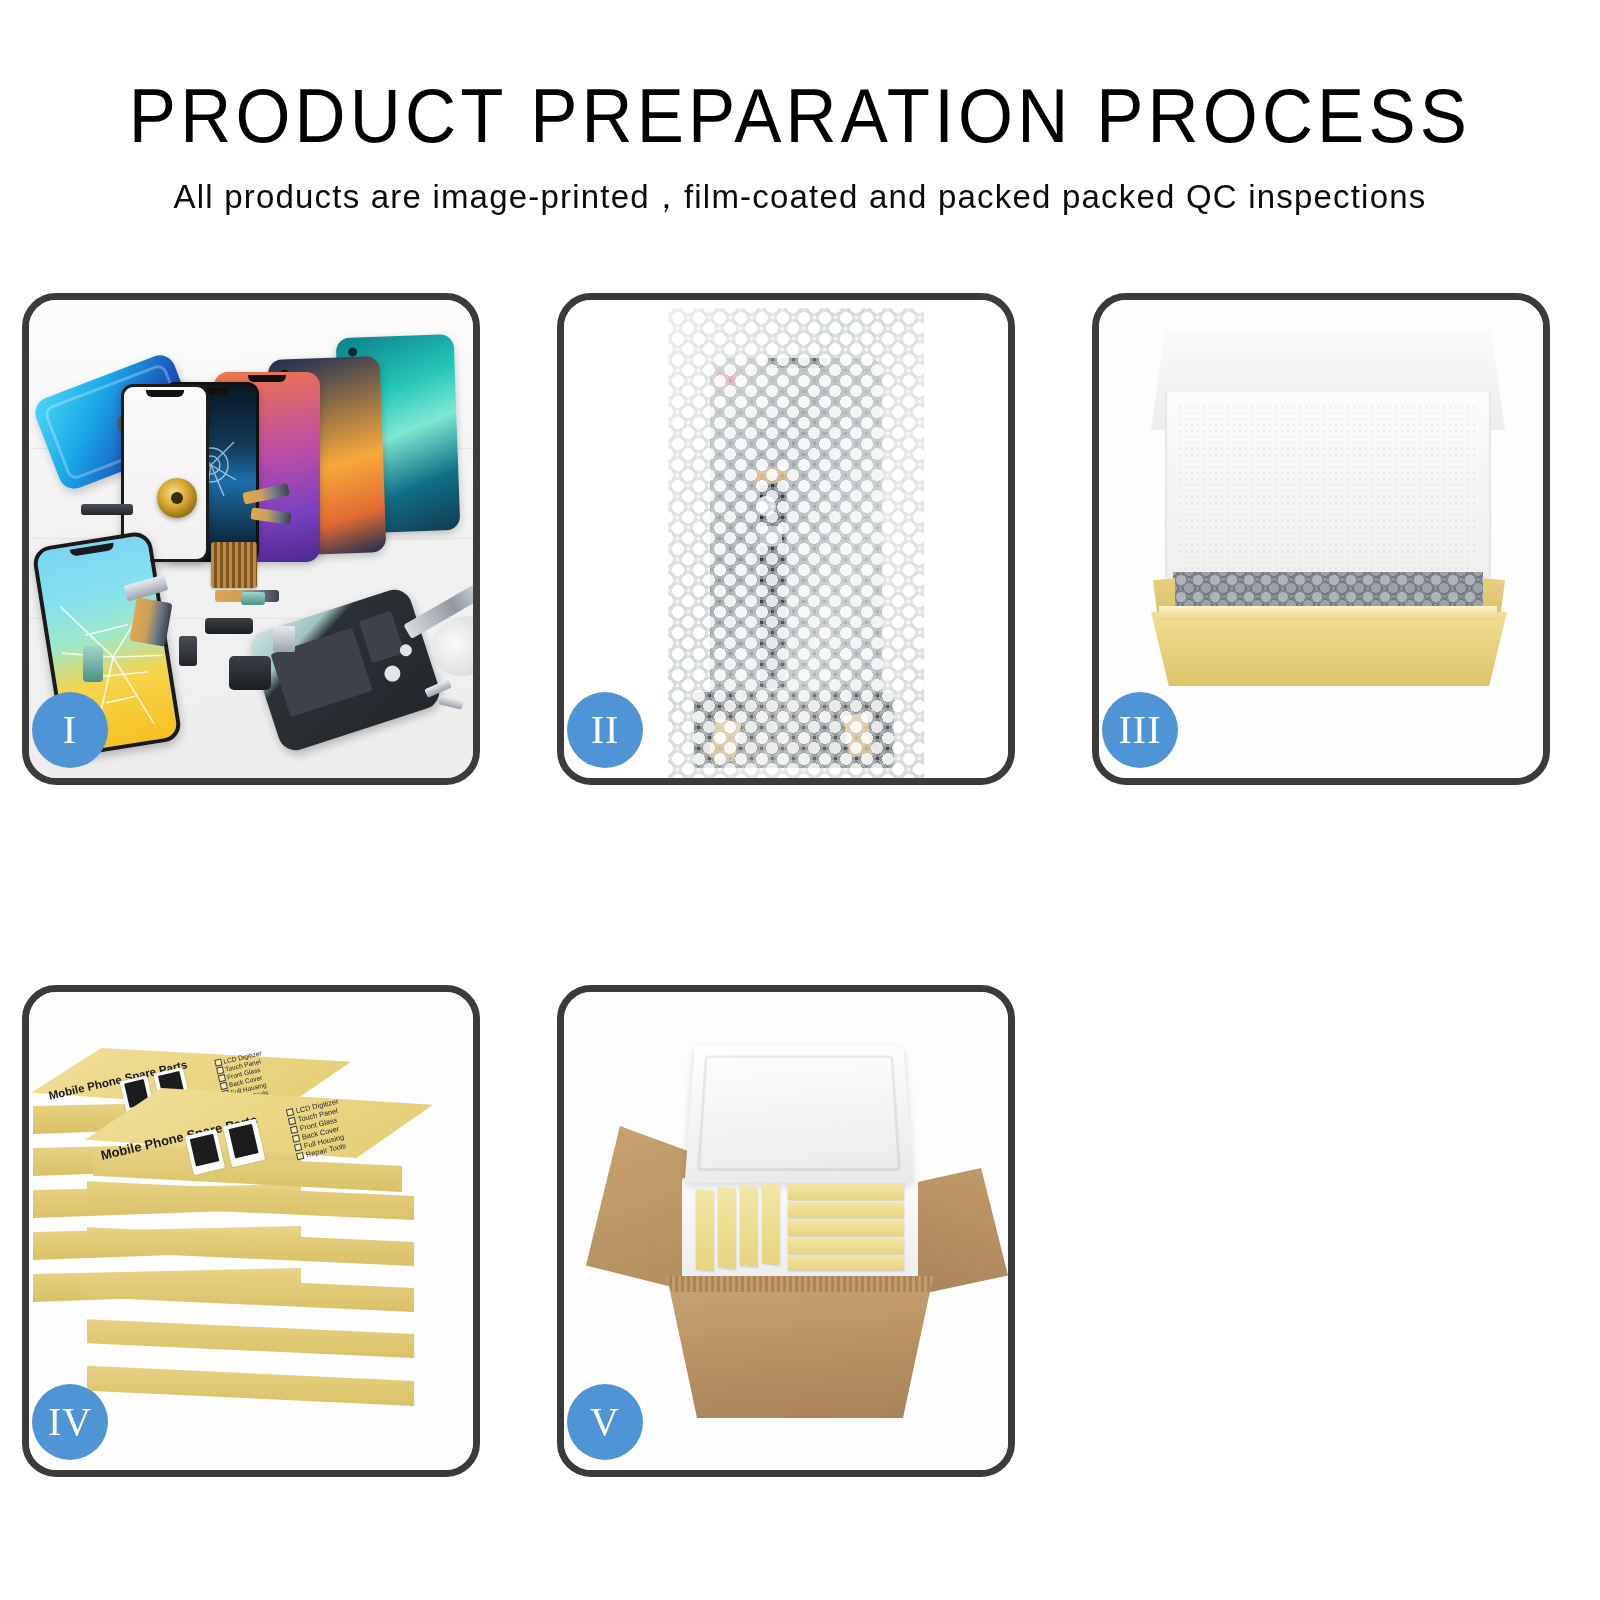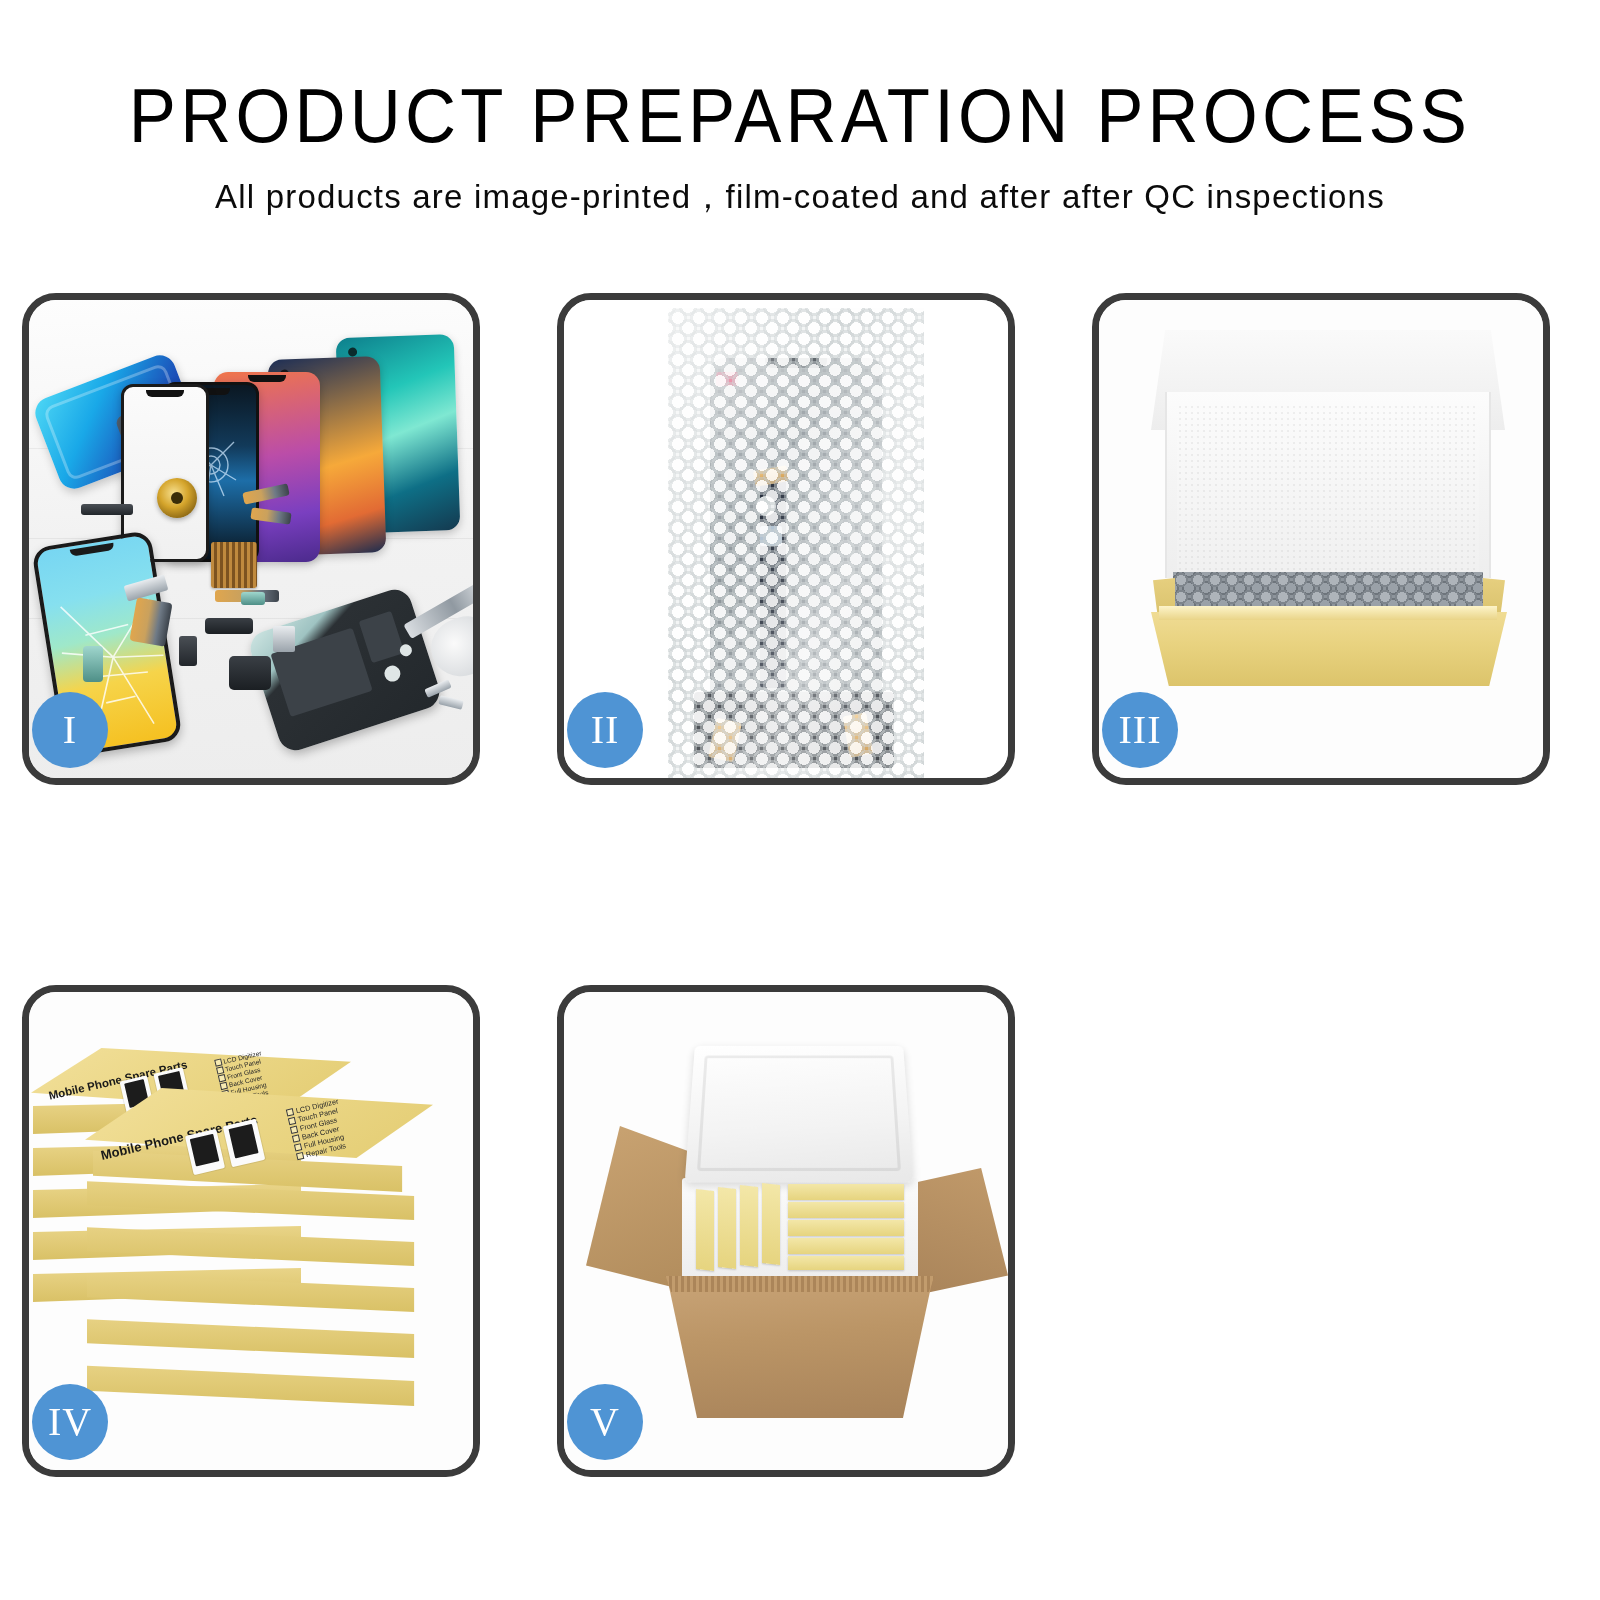--- a/index.html
+++ b/index.html
@@ -266,21 +266,21 @@
       background:linear-gradient(140deg,rgba(238,244,246,.95),rgba(222,232,236,.5));
       border-radius:10px;transform:rotate(-6deg);}
 </style>
 </head>
 <body>
 
 <div id="page">
 
   <div class="header">
     <div class="title">PRODUCT PREPARATION PROCESS</div>
-    <div class="subtitle">All products are image-printed，film-coated and after after QC inspections</div>
+    <div class="subtitle">All products are image-printed，film-coated and packed packed QC inspections</div>
   </div>
 
   <div class="grid">
 
     <div class="cell c0 r0">
       <div class="panel">
         <div class="stage p1">
           <div class="p1bg"></div>
           <div class="scrline" style="top:148px"></div>
           <div class="scrline" style="top:238px"></div>

